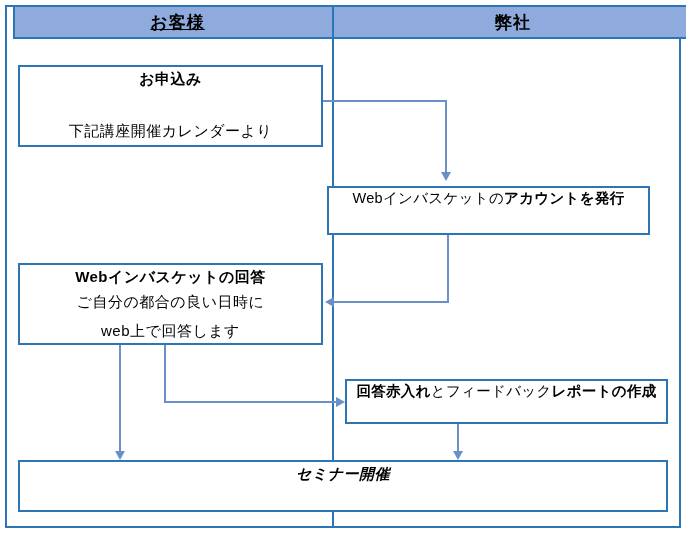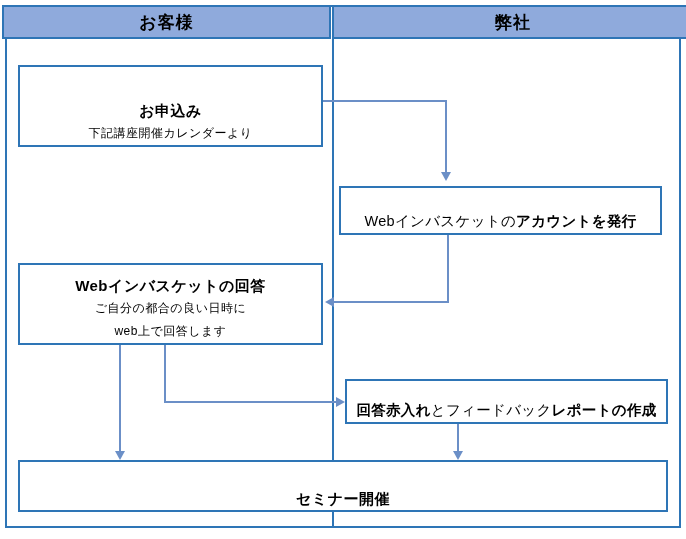--- a/index.html
+++ b/index.html
@@ -38,21 +38,21 @@
     background: #8FAADC;
     border: 2px solid #2E75B6;
     display: flex;
     align-items: center;
     justify-content: center;
     color: #000000;
     font-weight: bold;
     font-size: 17px;
     letter-spacing: 1px;
   }
-  .lane-header.left  { left: 2px;   width: 329px; }
+  .lane-header.left  { left: 13px;   width: 329px; text-decoration: underline; }
   .lane-header.right { left: 332px; width: 362px; }
 
   
   .lane-divider {
     position: absolute;
     left: 332px;
     top: 39px;
     width: 2px;
     height: 489px;
     background: #2E75B6;
@@ -60,51 +60,51 @@
 
   
   .pbox {
     position: absolute;
     box-sizing: border-box;
     background: #ffffff;
     border: 2px solid #2E75B6;
     display: flex;
     flex-direction: column;
     align-items: center;
-    justify-content: flex-end;
+    justify-content: space-between;
     text-align: center;
     color: #000000;
     z-index: 5;
   }
   .pbox .title {
     font-weight: bold;
     font-size: 15px;
     line-height: 1.55;
     letter-spacing: 0.5px;
   }
   .pbox .sub {
     font-weight: normal;
-    font-size: 12px;
+    font-size: 15px;
     line-height: 1.9;
     letter-spacing: 0.5px;
   }
   .pbox .inline-line {
     font-size: 14.5px;
     line-height: 1.5;
     letter-spacing: 0.3px;
   }
   .pbox .inline-line .b { font-weight: bold; }
   .pbox .inline-line .n { font-weight: normal; }
 
   
   #box-application   { left: 18px;  top: 65px;  width: 305px; height: 82px; }
-  #box-account       { left: 339px; top: 186px; width: 323px; height: 49px; }
+  #box-account       { left: 327px; top: 186px; width: 323px; height: 49px; }
   #box-answer        { left: 18px;  top: 263px; width: 305px; height: 82px; }
   #box-feedback      { left: 345px; top: 379px; width: 323px; height: 45px; }
-  #box-seminar       { left: 18px;  top: 460px; width: 650px; height: 52px; }
+  #box-seminar       { left: 18px;  top: 460px; width: 650px; height: 52px; font-style: italic; }
 
   
   .seg {
     position: absolute;
     background: #6B8FC7;
     z-index: 3;
   }
   .seg.h { height: 2px; }
   .seg.v { width: 2px; }
 

